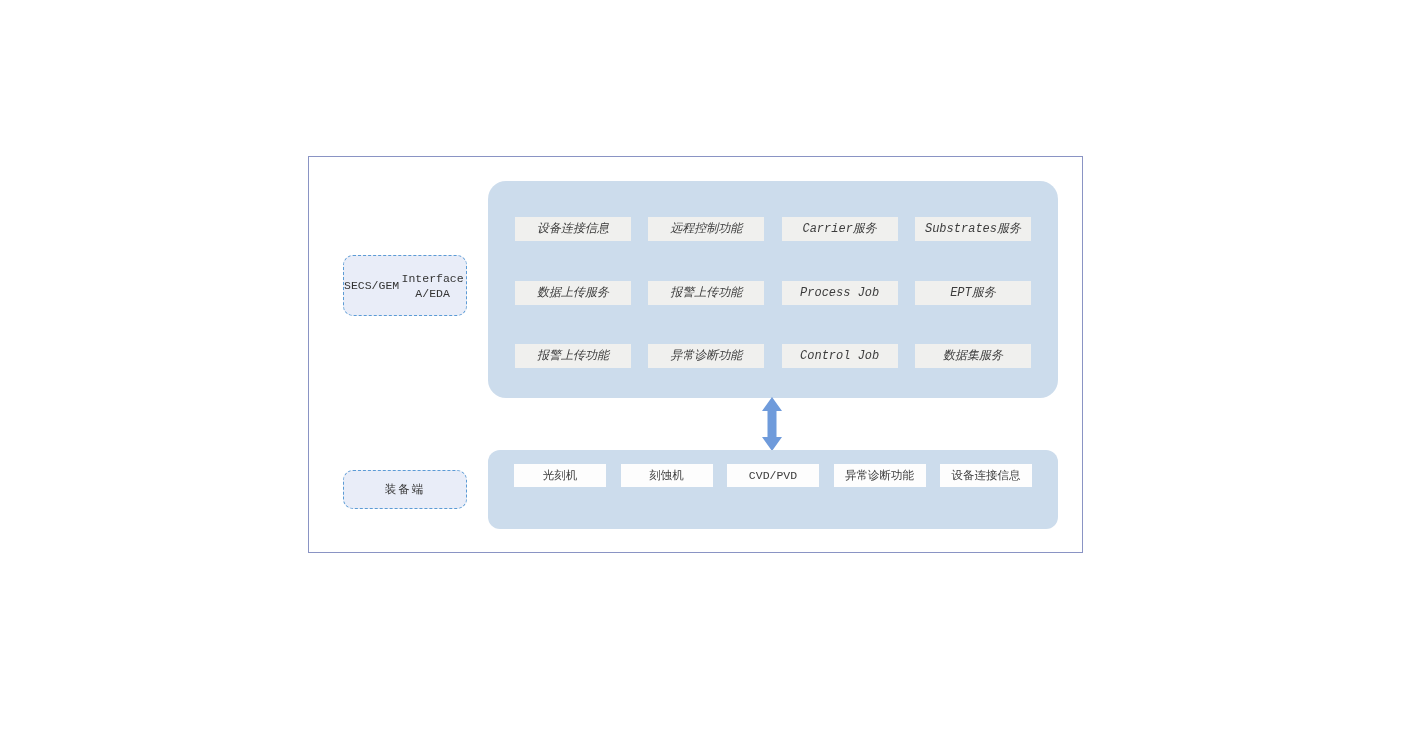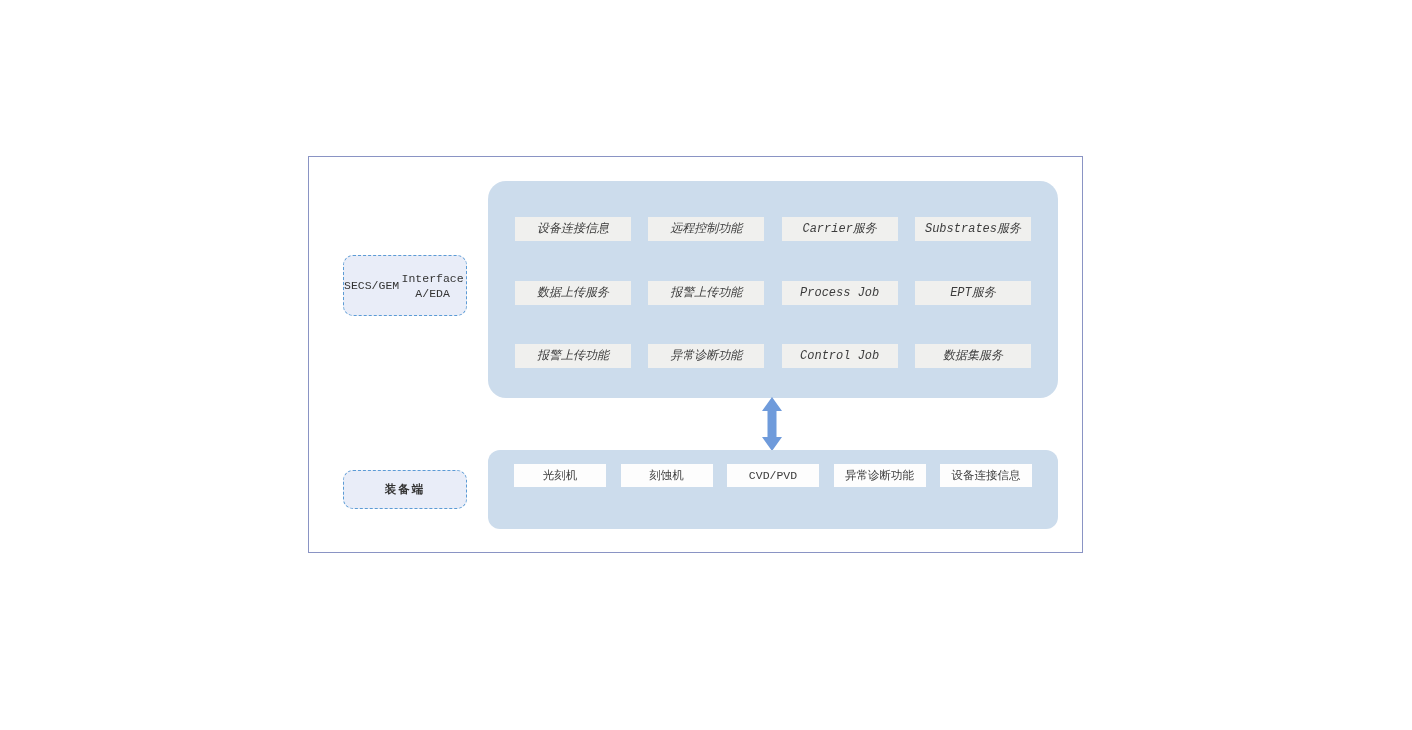--- a/index.html
+++ b/index.html
@@ -100,21 +100,21 @@
     box-sizing: border-box;
     line-height: 15px;
   }
   .side-label-secs {
     top: 98px;
     height: 61px;
   }
   .side-label-equip {
     top: 313px;
     height: 39px;
-    font-weight: bold;
+    font-weight: normal;
     letter-spacing: 2px;
   }
   
   .connector {
     position: absolute;
     left: 451px;
     top: 240px;
     width: 24px;
     height: 54px;
   }

